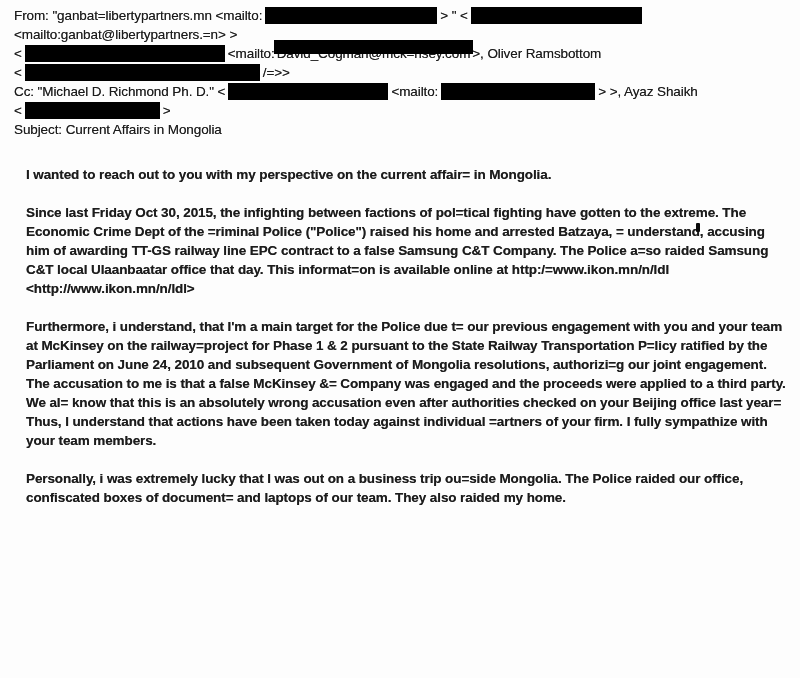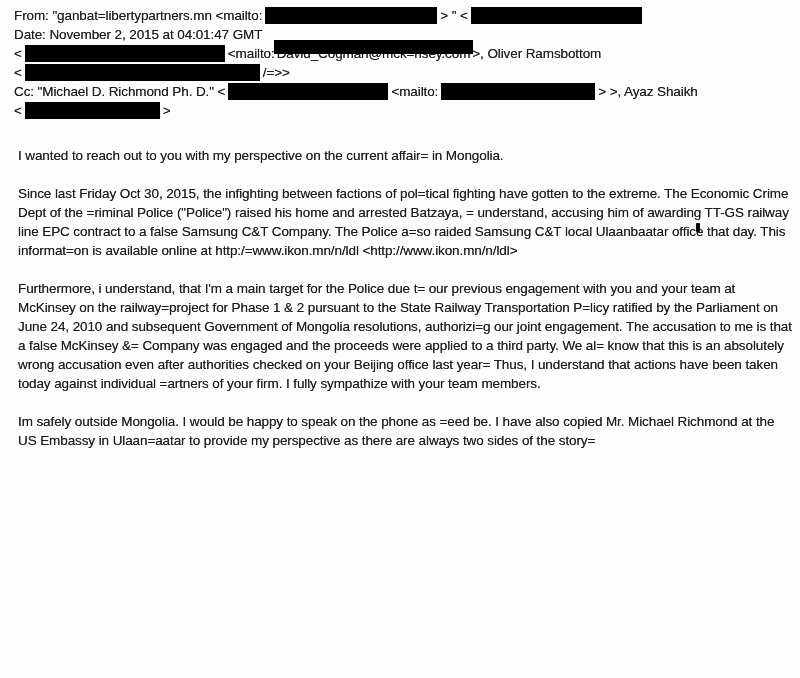--- a/index.html
+++ b/index.html
@@ -22,54 +22,55 @@
     vertical-align:-4px; margin:0 3px;
   }
   .peek { position:relative; display:inline-block; margin:0 2px; }
   .peek-text { position:relative; z-index:1; }
   .peek-bar {
     position:absolute; z-index:2; left:-3px; right:-3px; top:-4px; height:14px;
     background:#000000;
   }
   .email-body { margin-top:26px; width:778px; }
   .greeting { margin:0 0 25px 0; }
-  .para { margin:0 0 19px 4px; }
+  .para { margin:0 0 19px 12px;font-weight:bold; }
   .stray-mark {
     position:absolute; left:696px; top:223px; width:4px; height:9px;
     background:#0a0a0a; border-radius:1px;
   }
 </style>
 </head>
 <body>
 
 <div class="page">
   <div class="content">
 
     <div class="header">
 
       <div class="hline"><span>From: "ganbat=libertypartners.mn &lt;mailto:</span><span class="redact" style="width:172px"></span><span>&gt; " &lt;</span><span class="redact" style="width:171px"></span></div>
 
+      <div class="hline"><span>&lt;mailto:ganbat@libertypartners.=n&gt; &gt;</span></div>
 
-      <div class="hline"><span>Date: November 2, 2015 at 04:01:47 GMT</span></div>
 
 
       <div class="hline"><span>&lt;</span><span class="redact" style="width:200px"></span><span>&lt;mailto:</span><span class="peek"><span class="peek-text">David_Cogman@mck=nsey.com</span><span class="peek-bar"></span></span><span>&gt;, Oliver Ramsbottom</span></div>
 
       <div class="hline"><span>&lt;</span><span class="redact" style="width:235px"></span><span>/=&gt;&gt;</span></div>
 
       <div class="hline"><span>Cc: "Michael D. Richmond Ph. D." &lt;</span><span class="redact" style="width:160px"></span><span>&lt;mailto:</span><span class="redact" style="width:154px"></span><span>&gt; &gt;, Ayaz Shaikh</span></div>
 
       <div class="hline"><span>&lt;</span><span class="redact" style="width:135px"></span><span>&gt;</span></div>
 
+      <div class="hline"><span>Subject: Current Affairs in Mongolia</span></div>
 
     </div>
 
     <div class="email-body">
       <p class="para">I wanted to reach out to you with my perspective on the current affair= in Mongolia.</p>
       <p class="para">Since last Friday Oct 30, 2015, the infighting between factions of pol=tical fighting have gotten to the extreme. The Economic Crime Dept of the =riminal Police ("Police") raised his home and arrested Batzaya, = understand, accusing him of awarding TT-GS railway line EPC contract to a false Samsung C&amp;T Company. The Police a=so raided Samsung C&amp;T local Ulaanbaatar office that day. This informat=on is available online at http:/=www.ikon.mn/n/ldl &lt;http://www.ikon.mn/n/ldl&gt;</p>
       <p class="para">Furthermore, i understand, that I'm a main target for the Police due t= our previous engagement with you and your team at McKinsey on the railway=project for Phase 1 &amp; 2 pursuant to the State Railway Transportation P=licy ratified by the Parliament on June 24, 2010 and subsequent Government of Mongolia resolutions, authorizi=g our joint engagement. The accusation to me is that a false McKinsey &amp;= Company was engaged and the proceeds were applied to a third party. We al= know that this is an absolutely wrong accusation even after authorities checked on your Beijing office last year= Thus, I understand that actions have been taken today against individual =artners of your firm. I fully sympathize with your team members.</p>
-      <p class="para">Im safely outside Mongolia. I would be happy to speak on the phone as =eed be. I have also copied Mr. Michael Richmond at the US Embassy in Ulaan=aatar to provide my perspective as there are always two sides of the story=</p>
+      <p class="para">Personally, i was extremely lucky that I was out on a business trip ou=side Mongolia. The Police raided our office, confiscated boxes of document= and laptops of our team. They also raided my home.</p>
     </div>
 
   </div>
 
   <div class="stray-mark"></div>
 </div>
 
 </body></html>

